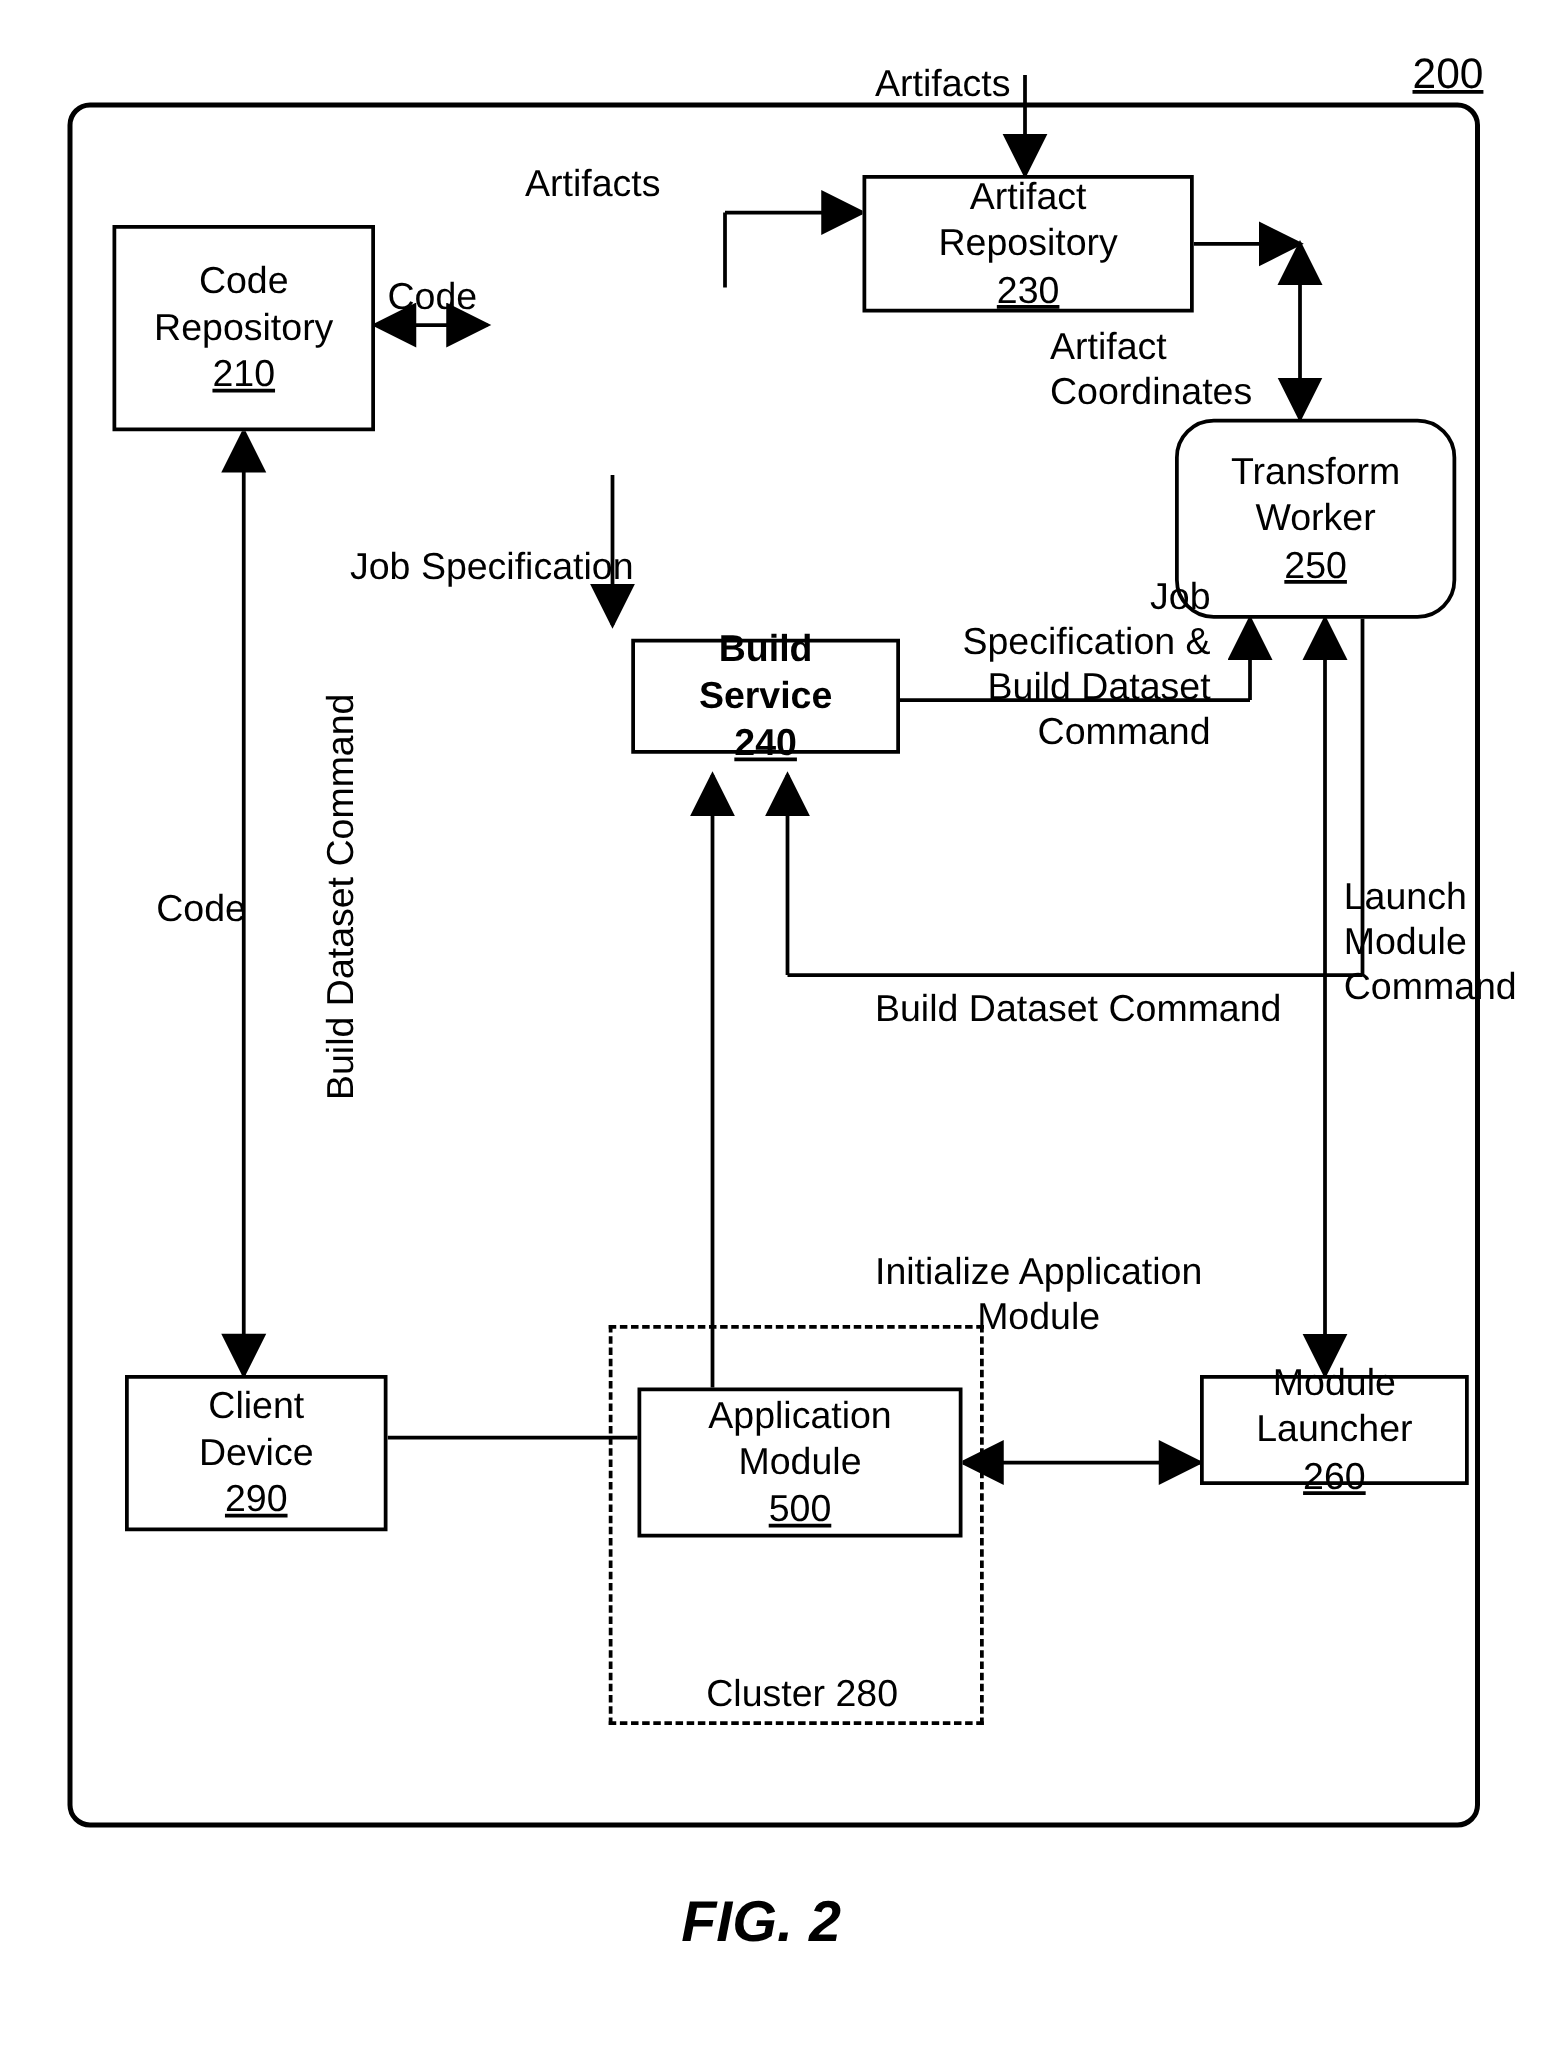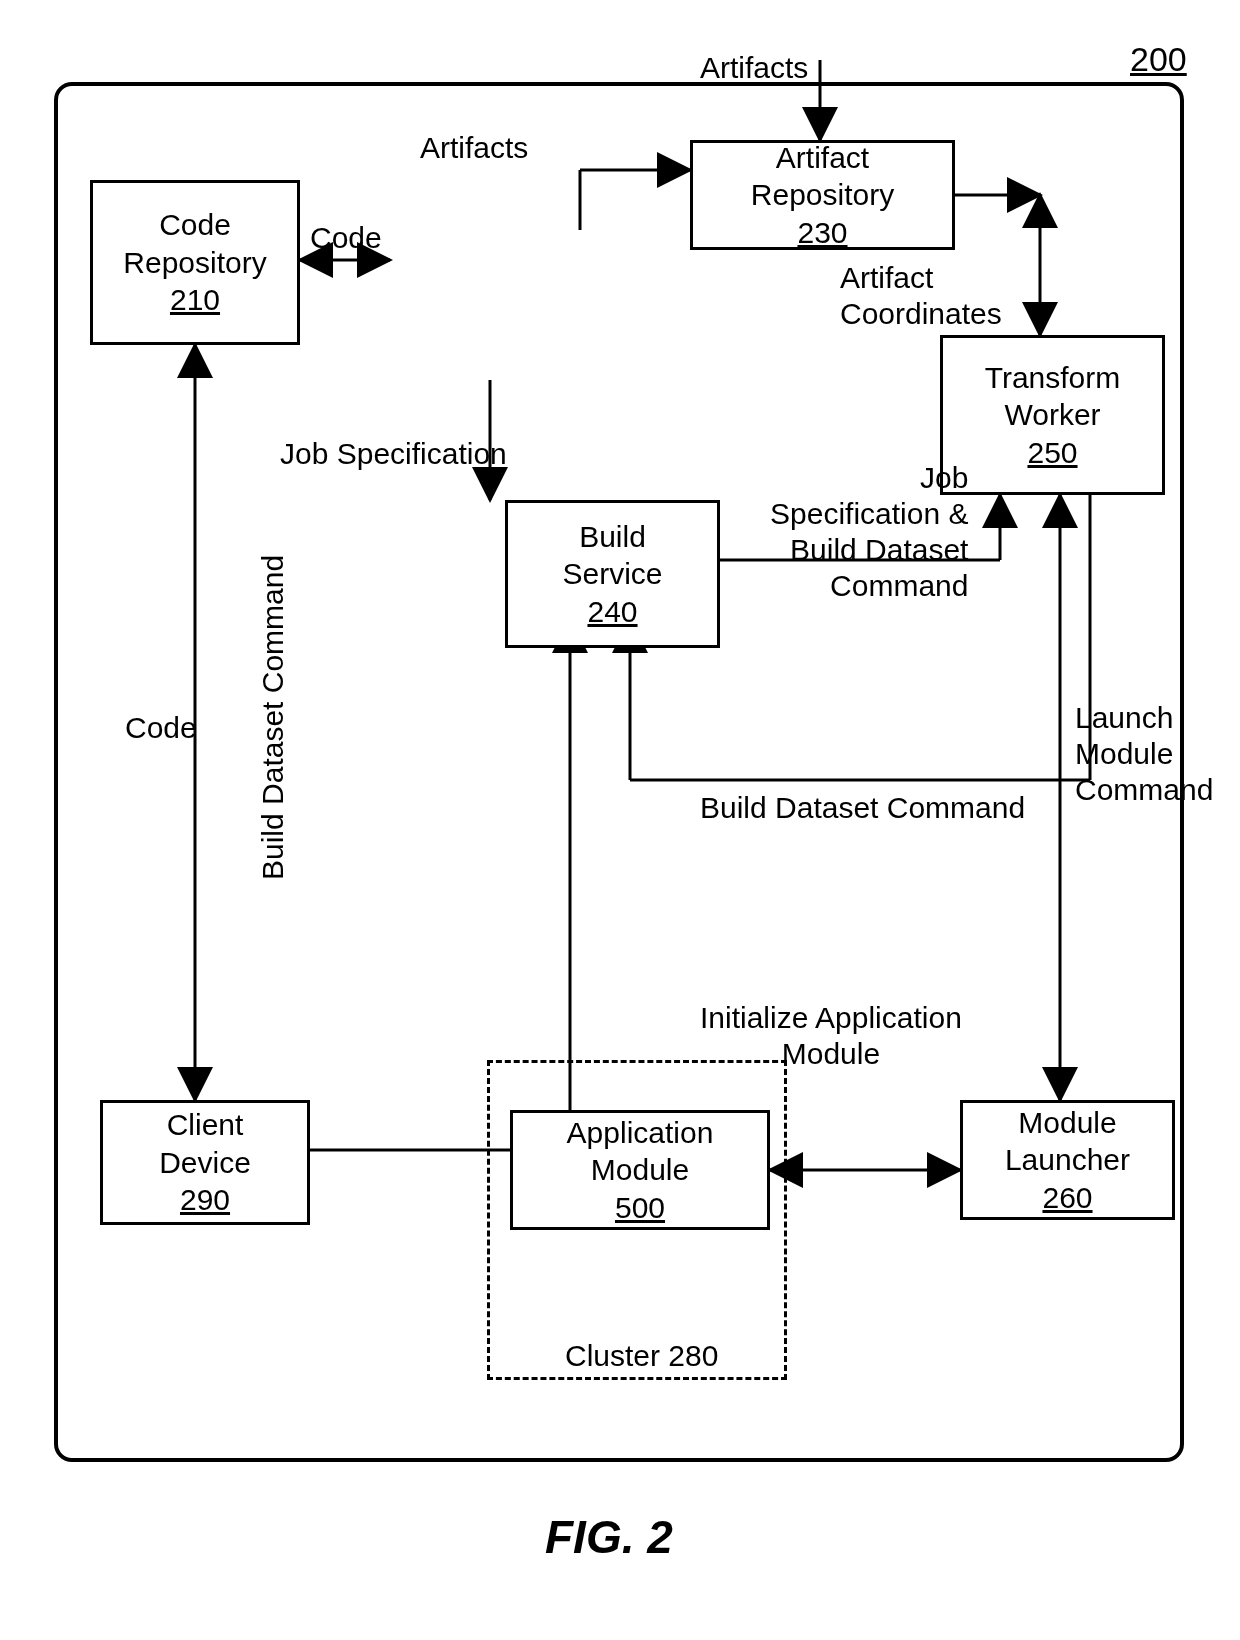--- a/index.html
+++ b/index.html
@@ -121,31 +121,31 @@
     <span>Code Repository</span>
     <span class="ref">210</span>
   </div>
 
 
   <div class="box" style="left:690px; top:140px; width:265px; height:110px;">
     <span>Artifact Repository</span>
     <span class="ref">230</span>
   </div>
 
-  <div class="box" style="left:505px; top:500px; width:215px; height:148px;">
+  <div class="box" style="left:505px; top:511px; width:215px; height:92px;font-weight:bold;">
     <span>Build Service</span>
     <span class="ref">240</span>
   </div>
 
-  <div class="box" style="left:940px; top:335px; width:225px; height:160px;">
+  <div class="box" style="left:940px; top:335px; width:225px; height:160px;border-radius:31px;">
     <span>Transform Worker</span>
     <span class="ref">250</span>
   </div>
 
-  <div class="box" style="left:960px; top:1100px; width:215px; height:120px;">
+  <div class="box" style="left:960px; top:1100px; width:215px; height:88px;">
     <span>Module Launcher</span>
     <span class="ref">260</span>
   </div>
 
   <div class="cluster" style="left:487px; top:1060px; width:300px; height:320px;"></div>
   <div class="lbl" style="left:565px; top:1338px;">Cluster 280</div>
 
   <div class="box" style="left:510px; top:1110px; width:260px; height:120px;">
     <span>Application Module</span>
     <span class="ref">500</span>

